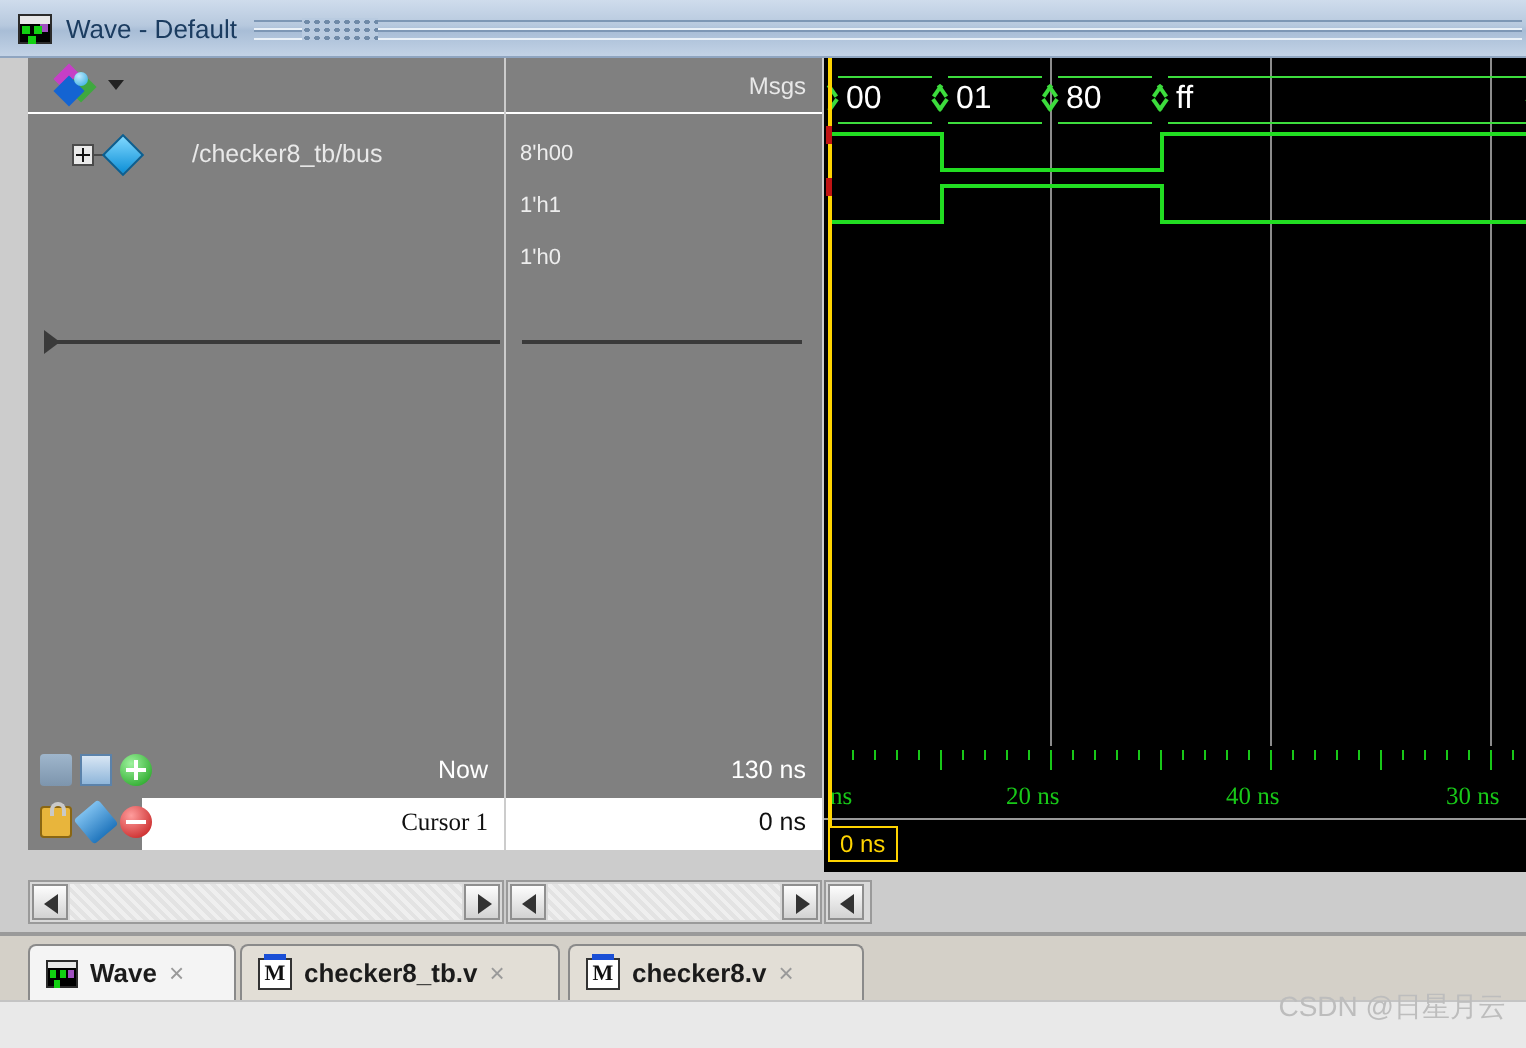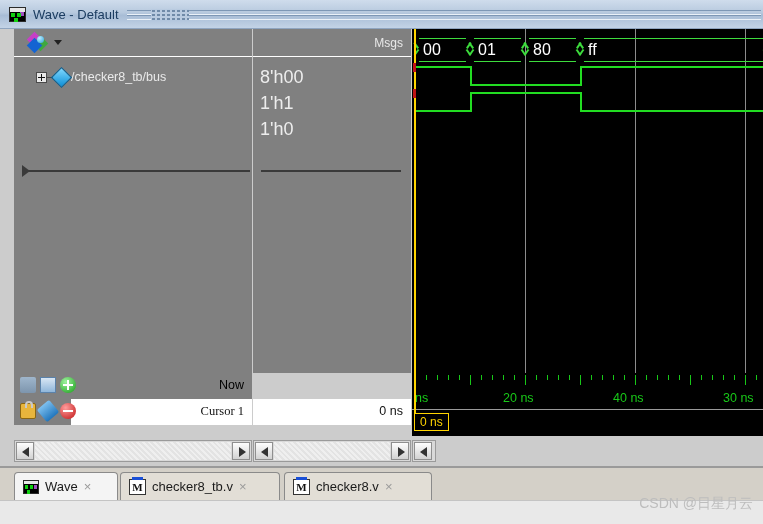--- a/index.html
+++ b/index.html
@@ -51,29 +51,29 @@
   .rows{padding-top:7px;}
   .srow{height:26px;display:flex;align-items:center;color:#e9e9e9;font-size:12.5px;}
   .plus{width:11px;height:11px;margin-left:22px;background:#e9e9e9;border:1px solid #4a4a4a;
        position:relative;box-sizing:border-box;}
   .plus::before{content:"";position:absolute;left:1px;top:4px;width:7px;height:1px;background:#111;}
   .plus::after{content:"";position:absolute;left:4px;top:1px;width:1px;height:7px;background:#111;}
   .plus-line{width:7px;height:1px;background:#4a4a4a;}
   .diam{width:15px;height:15px;transform:rotate(45deg);
        background:linear-gradient(135deg,#7fd8ff,#0c8ed6);border:1px solid #0a5f92;
        box-sizing:border-box;}
-  .sname{margin-left:2px;white-space:nowrap;}
+  .sname{margin-left:27px;white-space:nowrap;}
   .ind-pad{width:40px;}
   .divline{position:absolute;left:12px;top:141px;width:224px;height:3px;
        border-top:2px solid #3a3a3a;}
   .tri{position:absolute;left:8px;top:136px;width:0;height:0;
        border-top:6px solid transparent;border-bottom:6px solid transparent;
        border-left:8px solid #3a3a3a;}
 
-  .vrow{height:26px;display:flex;align-items:center;color:#ededed;font-size:18px;}
+  .vrow{height:26px;display:flex;align-items:center;color:#ededed;font-size:11px;}
   .vrow span{margin-left:7px;}
   .vdiv{position:absolute;left:8px;top:141px;width:140px;height:0;border-top:2px solid #3a3a3a;}
 
   
   .wcanvas{position:absolute;left:0;top:0;width:351px;height:344px;overflow:hidden;}
   .gridl{position:absolute;top:0;width:1px;height:344px;background:#8c8c8c;}
   .cursorline{position:absolute;top:0;width:2px;height:344px;background:#ffd400;z-index:6;}
   .redtick{position:absolute;width:3px;height:9px;background:#c01414;z-index:7;}
 
   .busrow{position:absolute;left:3px;top:9px;height:22px;}
@@ -98,38 +98,38 @@
 
   
   .inforow{position:absolute;height:26px;}
   #nowL{left:14px;top:373px;width:238px;background:#808080;}
   #nowV{left:253px;top:373px;width:158px;background:#808080;}
   #curL{left:14px;top:399px;width:238px;background:#808080;font-family:Liberation Serif, serif;}
   #curV{left:253px;top:399px;width:158px;background:#808080;}
   #curL .white{position:absolute;left:57px;top:0;right:0;height:26px;background:#fff;}
   #curV .white{position:absolute;left:0;top:0;right:0;height:26px;background:#fff;}
   .rtext{position:absolute;right:8px;top:5px;font-size:12.5px;}
-  .lightt{color:#000000;}
+  .lightt{color:#ffffff;}
   .darkt{color:#111;}
   .micons{position:absolute;left:6px;top:4px;display:flex;gap:4px;align-items:center;}
   .mi{width:16px;height:16px;position:relative;}
   .mi.wavefit{background:linear-gradient(#9fb6cc,#7d95ad);border-radius:2px;}
   .mi.winicon{background:linear-gradient(#d8e6f4,#8fb6da);border:1px solid #5b82aa;box-sizing:border-box;}
   .mi.gplus{border-radius:50%;background:radial-gradient(circle at 35% 30%,#9ef29e,#179c17);}
   .mi.gplus::before{content:"";position:absolute;left:7px;top:3px;width:2px;height:10px;background:#fff;}
   .mi.gplus::after{content:"";position:absolute;left:3px;top:7px;width:10px;height:2px;background:#fff;}
   .mi.lock{background:#e8b53c;border:1px solid #8a6612;border-radius:2px;box-sizing:border-box;}
   .mi.lock::before{content:"";position:absolute;left:4px;top:-3px;width:8px;height:7px;
         border:2px solid #c9c9c9;border-bottom:none;border-radius:5px 5px 0 0;box-sizing:border-box;}
   .mi.wrench{background:linear-gradient(#7ec0ef,#2176bd);border-radius:2px;transform:rotate(-40deg);}
   .mi.rminus{border-radius:50%;background:radial-gradient(circle at 35% 30%,#ff9d9d,#c01414);}
   .mi.rminus::after{content:"";position:absolute;left:3px;top:7px;width:10px;height:2px;background:#fff;}
 
   
-  #axis{position:absolute;left:412px;top:373px;width:351px;height:40px;background:#000;}
+  #axis{position:absolute;left:412px;top:373px;width:351px;height:40px;background:#000;font-family:Liberation Serif, serif;}
   .tick{position:absolute;width:1px;background:#18c818;}
   .tlab{position:absolute;top:18px;color:#18c818;font-size:12.5px;white-space:nowrap;}
   #cursorbar{position:absolute;left:412px;top:409px;width:351px;height:26px;background:#000;
       border-top:1px solid #9a9a9a;}
   .cursbox{position:absolute;left:2px;top:3px;padding:1px 5px;color:#ffd400;
       border:1px solid #ffd400;font-size:12px;}
   .cursmark{position:absolute;left:2px;top:0;width:2px;height:3px;background:#ffd400;}
 
   
   .sbar{position:absolute;height:22px;background:#d9d9d9;border:1px solid #9a9a9a;box-sizing:border-box;}
@@ -146,21 +146,21 @@
   .strack{position:absolute;left:20px;right:20px;top:1px;bottom:1px;
      background:repeating-linear-gradient(45deg,#efefef 0 2px,#e3e3e3 2px 4px);}
 
   
   #tabstrip{position:absolute;left:0;top:466px;width:763px;height:34px;
      background:#d4d0c8;border-top:2px solid #9a9a9a;}
   .tab{position:absolute;top:4px;height:28px;display:flex;align-items:center;
      border:1px solid #8a8a8a;border-bottom:none;border-radius:4px 4px 0 0;box-sizing:border-box;}
   .tab.active{background:#f4f4f4;}
   .tab.inact{background:#e2ded6;}
-  .tab .lbl{margin:0 6px;font-size:13px;color:#1b1b1b;white-space:nowrap;}
+  .tab .lbl{margin:0 6px;font-size:13px;color:#1b1b1b;white-space:nowrap;font-weight:bold;}
   .tab .x{color:#9a9a9a;font-size:13px;margin-right:7px;}
   .ticon{width:16px;height:14px;margin-left:8px;position:relative;border:1px solid #2b2b2b;
      background:#000;box-sizing:border-box;}
   .ticon::before{content:"";position:absolute;left:0;top:0;width:14px;height:3px;background:#e8e8e8;}
   .ticon::after{content:"";position:absolute;left:1px;top:4px;width:3px;height:4px;background:#12d012;
      box-shadow:5px 0 0 #12d012,9px 0 0 #a050c0,2px 5px 0 #12d012;}
   .micon{width:17px;height:16px;margin-left:8px;position:relative;background:#fff;
      border:1px solid #333;box-sizing:border-box;}
   .micon .bar{position:absolute;left:2px;top:-3px;width:11px;height:3px;background:#1a4fd6;}
   .micon .m{position:absolute;left:0;top:1px;width:15px;text-align:center;font-size:11px;
@@ -270,20 +270,23 @@
   </div>
 
   <div class="inforow" id="nowL">
     <div class="micons">
       <div class="mi wavefit"></div>
       <div class="mi winicon"></div>
       <div class="mi gplus"></div>
     </div>
     <div class="rtext lightt">Now</div>
   </div>
+  <div class="inforow" id="nowV">
+    <div class="rtext lightt">130 ns</div>
+  </div>
 
   <div class="inforow" id="curL">
     <div class="white"></div>
     <div class="micons">
       <div class="mi lock"></div>
       <div class="mi wrench"></div>
       <div class="mi rminus"></div>
     </div>
     <div class="rtext darkt">Cursor 1</div>
   </div>

